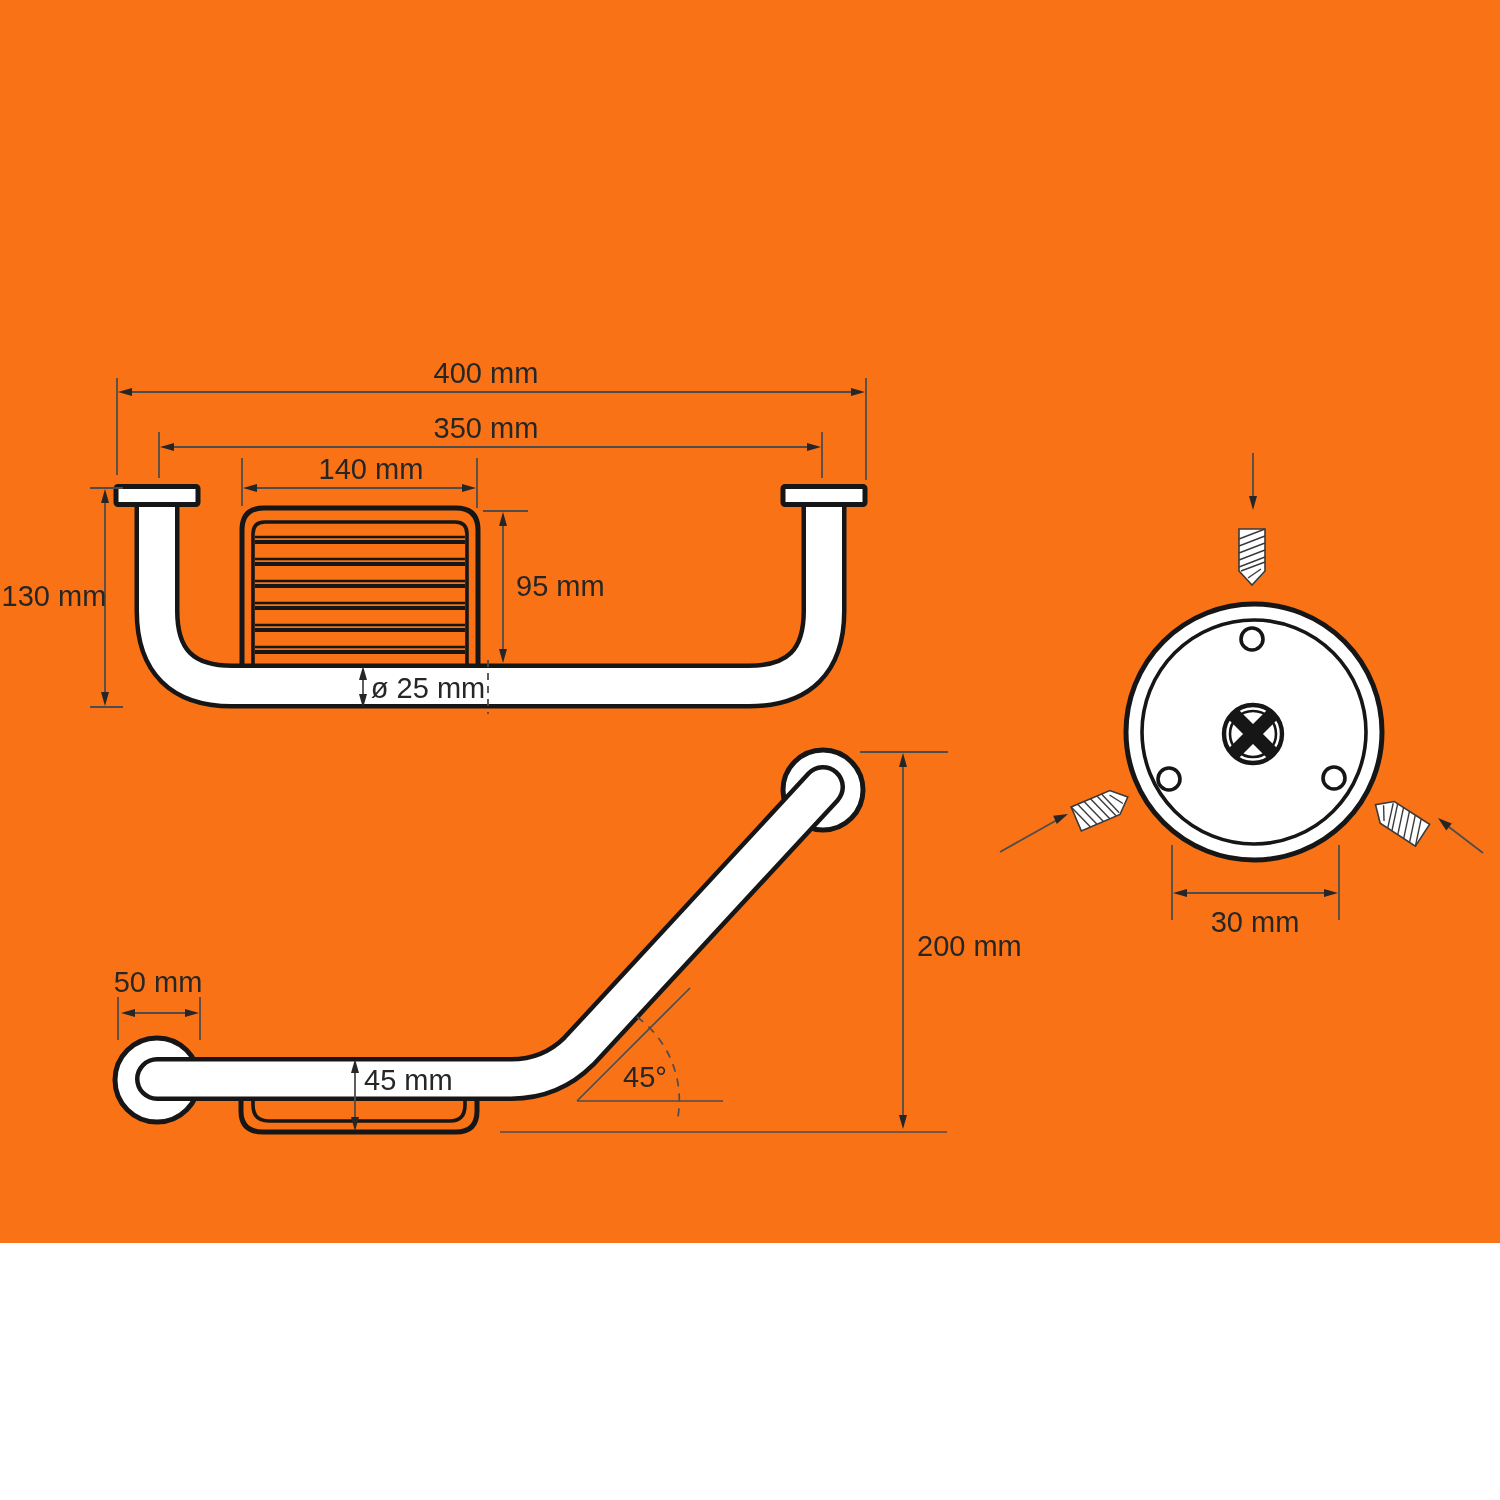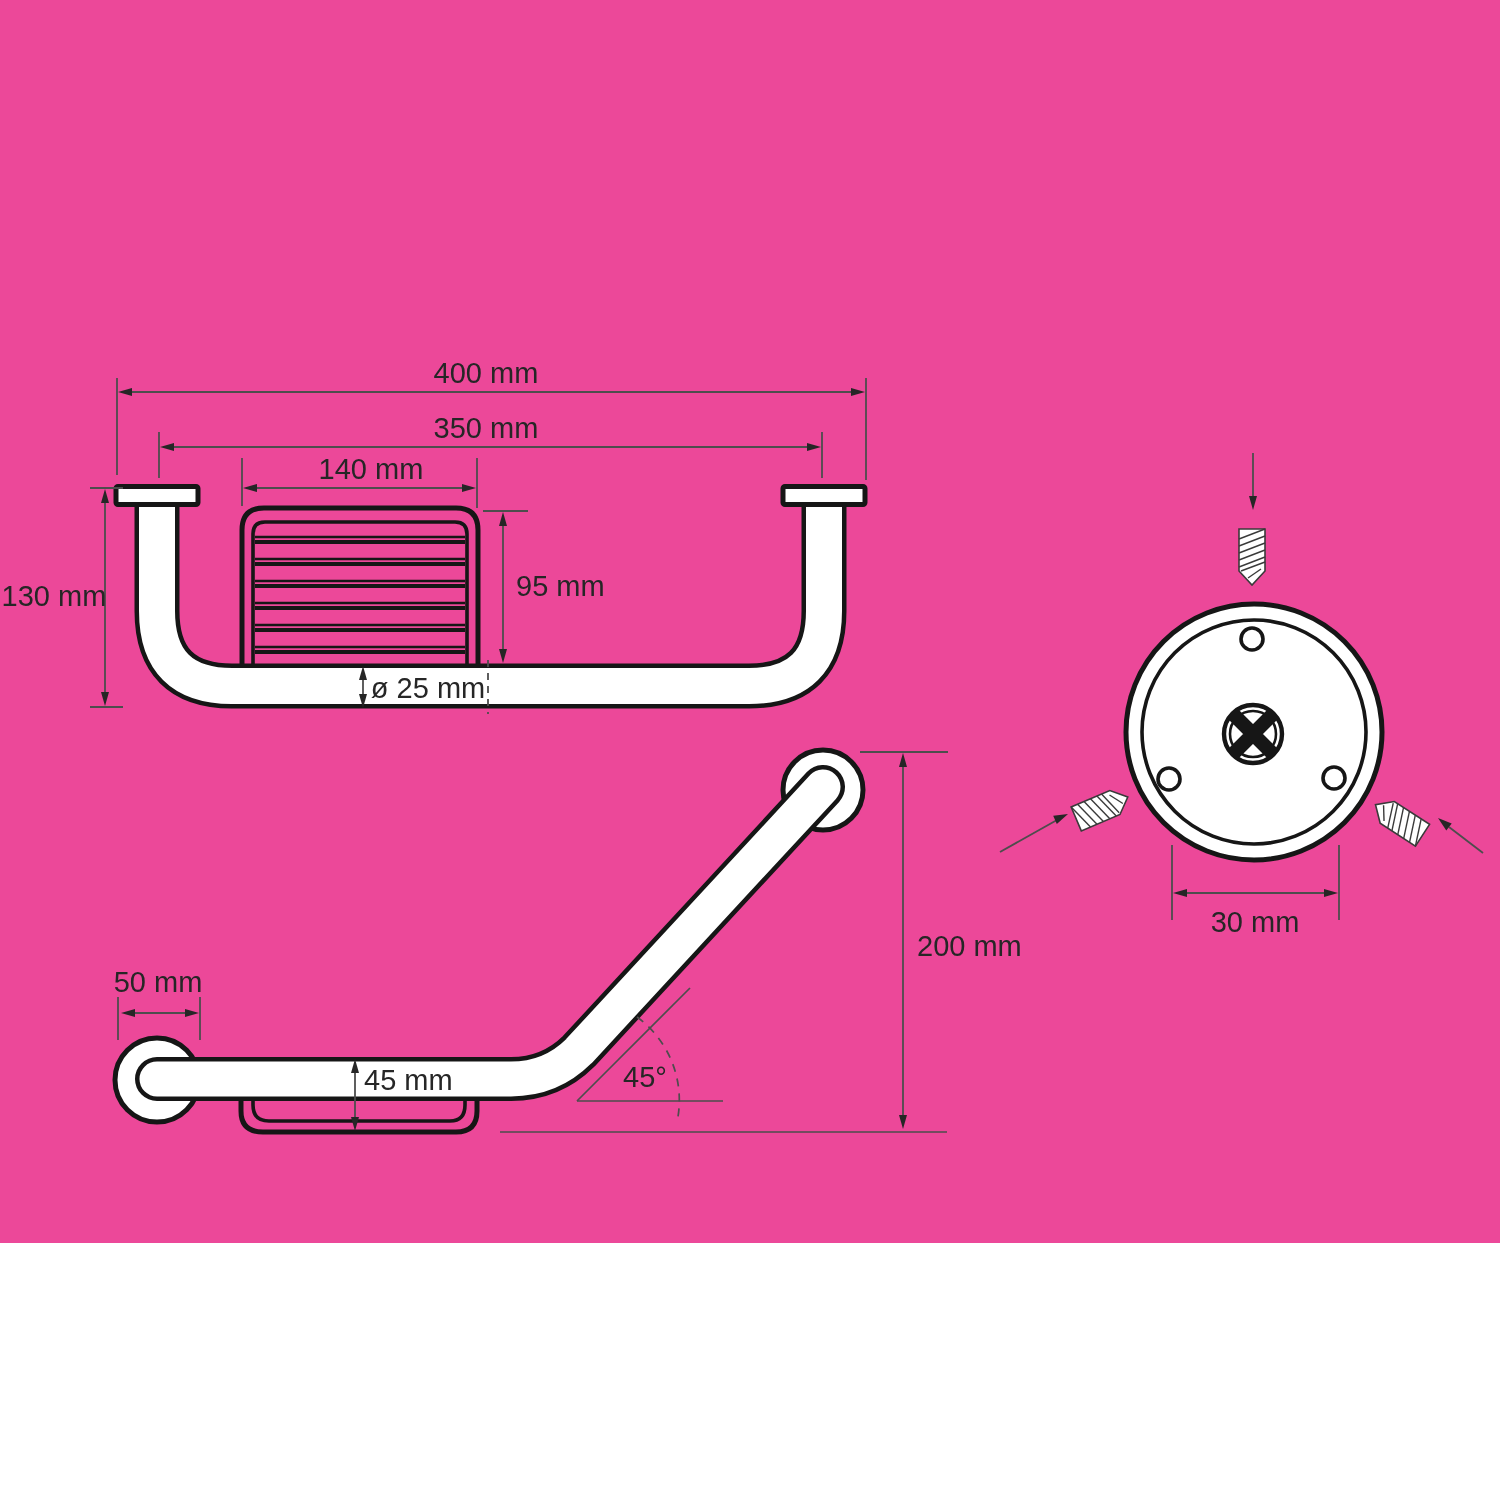--- a/index.html
+++ b/index.html
@@ -1,16 +1,16 @@
 <!DOCTYPE html>
 <html><head>
 <meta charset="utf-8">
 <style>
   html,body{margin:0;padding:0;background:#ffffff;}
-  .canvas{width:1500px;height:1243px;background:#ec4899;position:relative;overflow:hidden;}
+  .canvas{width:1500px;height:1243px;background:#f97316;position:relative;overflow:hidden;}
   svg{display:block;font-family:"Liberation Sans","DejaVu Sans",sans-serif;}
   text{fill:#262626;font-size:29px;}
   .outline{stroke:#161616;fill:none;}
   .white-fill{fill:#ffffff;}
   .dim{stroke:#4d4d4d;stroke-width:1.8;fill:none;}
   .dimhead{fill:#262626;stroke:none;}
   .thin{stroke:#4d4d4d;stroke-width:1.7;fill:none;}
   .hatchline{stroke:#3a3a3a;stroke-width:1.4;}
 </style>
 </head>

